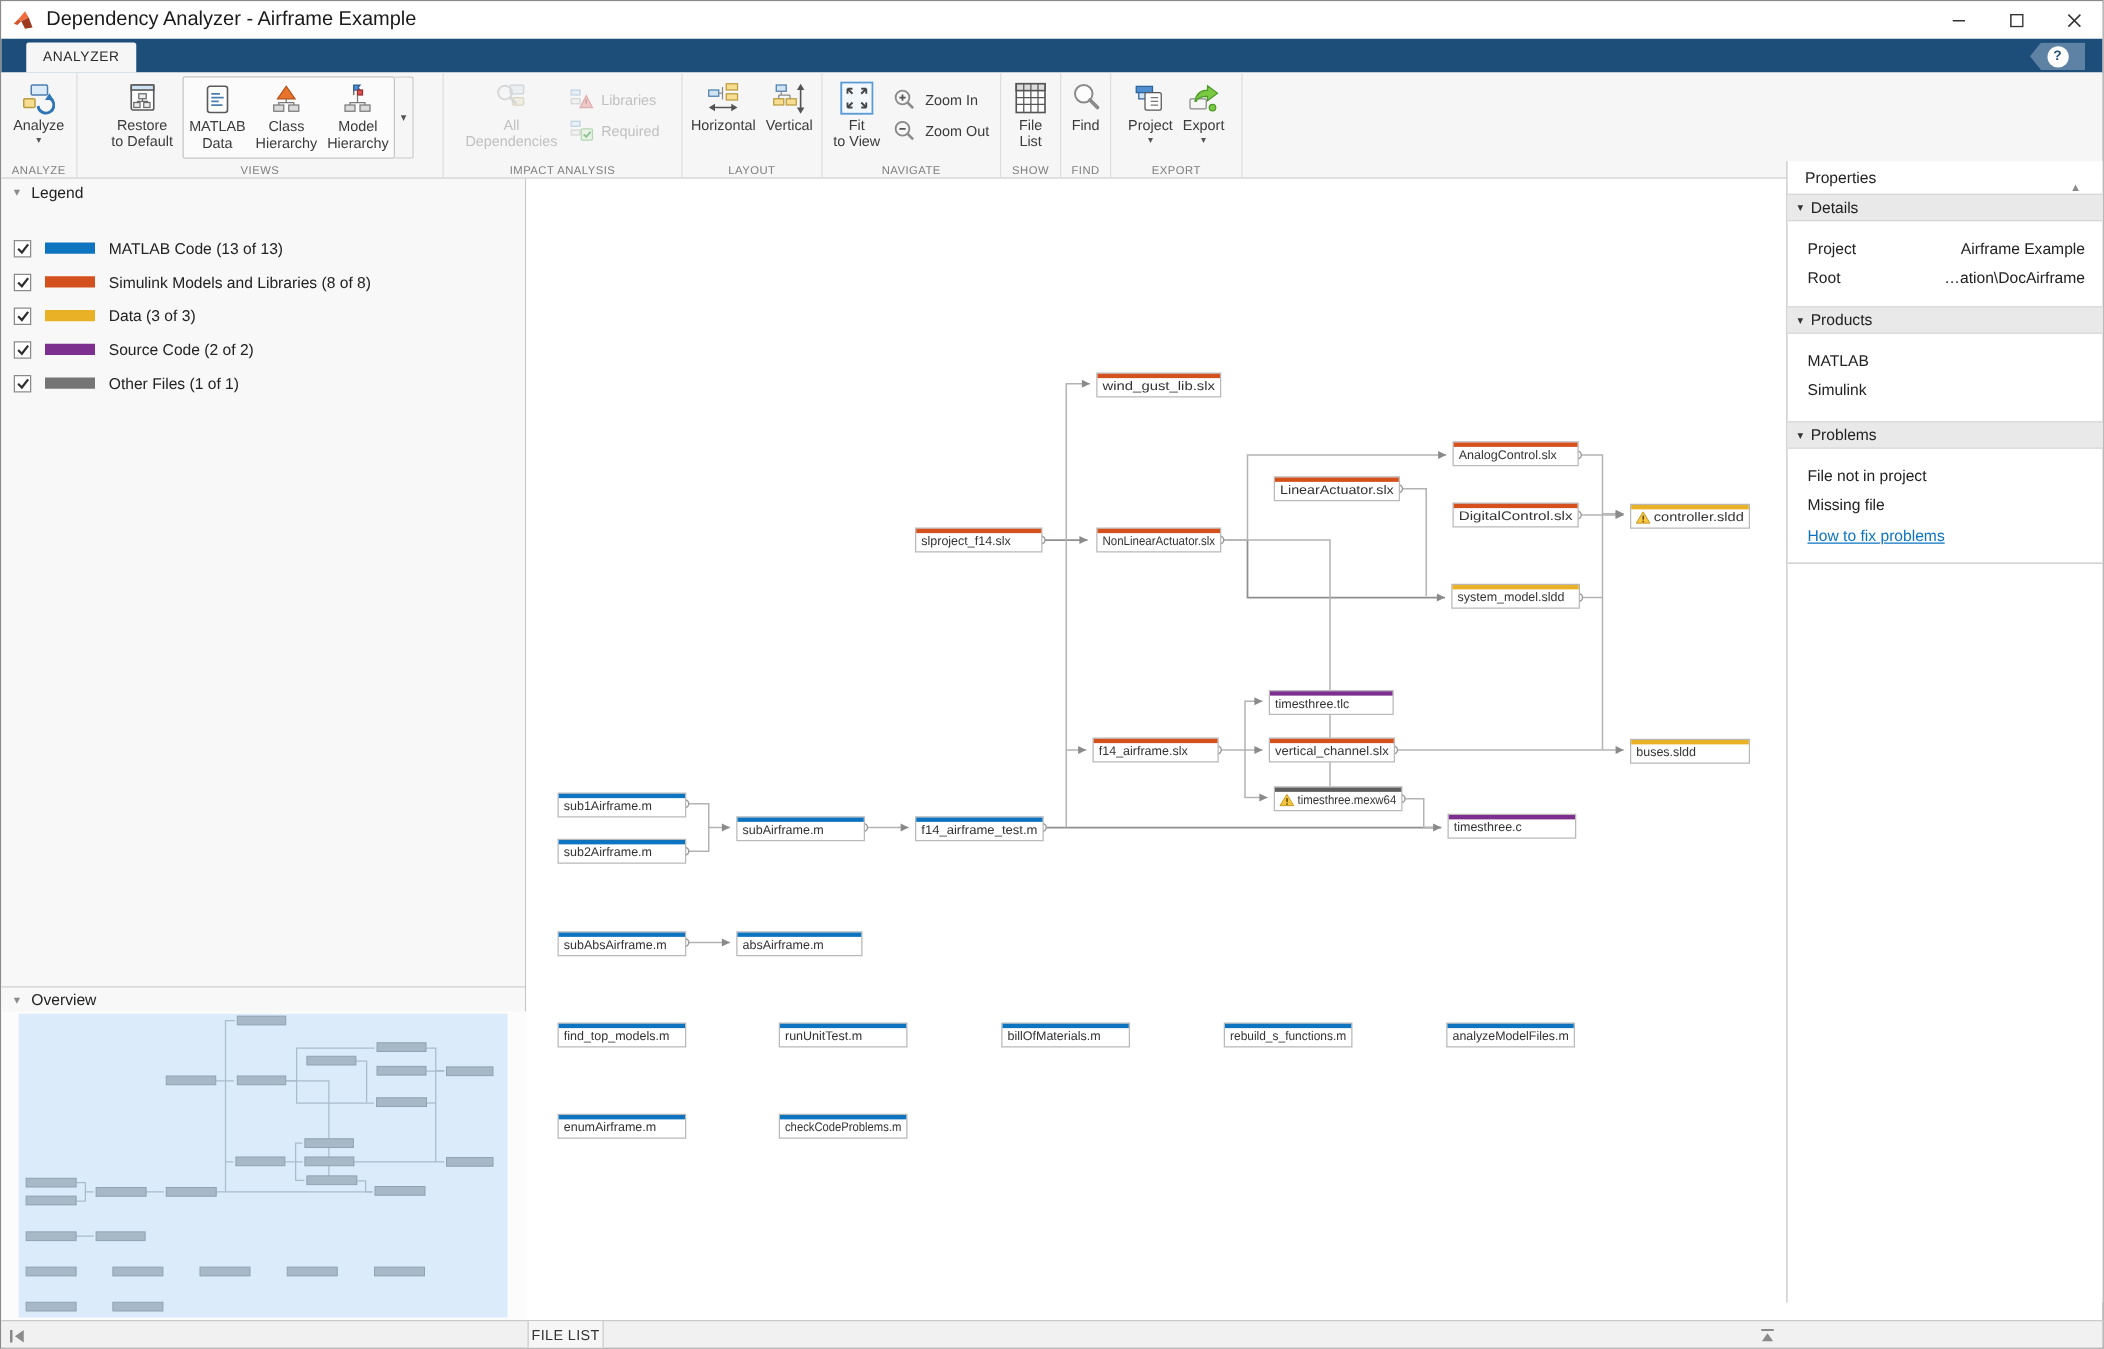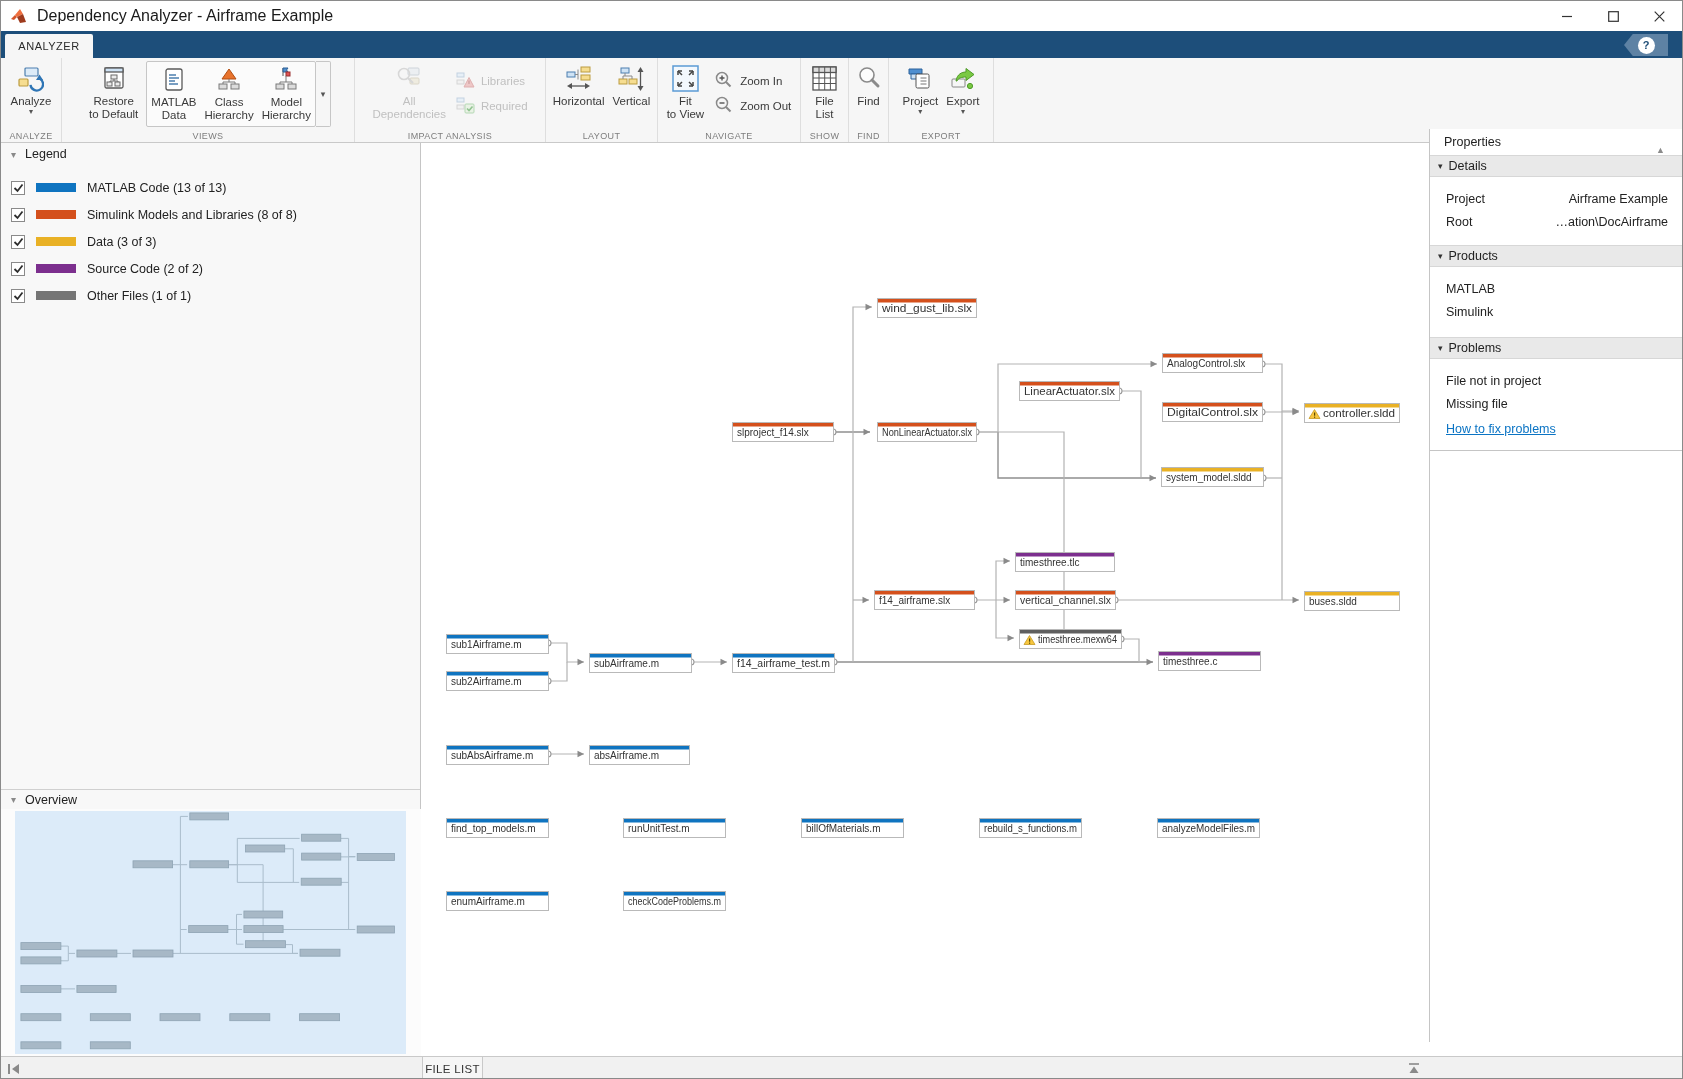--- a/index.html
+++ b/index.html
@@ -6,21 +6,21 @@
 body{background:#dcdcdc;font-family:"Liberation Sans",sans-serif}
 .app{position:relative;width:1683px;height:1079px;background:#fff;border:1px solid #8a8a8a;overflow:hidden}
 
 .titlebar{position:absolute;left:0;top:0;width:100%;height:30px;background:#fff;display:flex;align-items:center;padding-left:9px}
 .logo{display:flex;margin-right:9px}
 .title{font-size:16px;color:#1a1a1a}
 .winbtns{position:absolute;right:0;top:0;height:30px;display:flex}
 .winbtn{width:46px;height:30px;display:flex;align-items:center;justify-content:center}
 
 .tabbar{position:absolute;left:0;top:30px;width:100%;height:27px;background:#1d4e7a}
-.tab{position:absolute;left:4px;top:3px;width:88px;height:24px;background:#f6f6f6;display:flex;align-items:center;justify-content:center;font-size:11px;color:#2b2b2b;letter-spacing:.5px;border-radius:2px 2px 0 0}
+.tab{position:absolute;left:20px;top:3px;width:88px;height:24px;background:#f6f6f6;display:flex;align-items:center;justify-content:center;font-size:11px;color:#2b2b2b;letter-spacing:.5px;border-radius:2px 2px 0 0}
 .help{position:absolute;right:14px;top:3px;width:44px;height:22px;background:#5e82a4;clip-path:polygon(0 50%,20% 0,100% 0,100% 100%,20% 100%);display:flex;align-items:center;justify-content:center}
 .help-circle{width:17px;height:17px;border-radius:50%;background:#fff;color:#1d4d76;font-size:11px;font-weight:bold;display:flex;align-items:center;justify-content:center}
 
 .ribbon{position:absolute;left:0;top:57px;width:100%;height:85px;background:#f6f6f6;border-bottom:1px solid #c9c9c9;display:flex}
 .rb-group{position:relative;height:100%;border-right:1px solid #dedede;flex:0 0 auto}
 .rb-items{display:flex;align-items:flex-start;justify-content:center;height:71px;padding-top:3px}
 .rb-glabel{position:absolute;bottom:1px;left:0;right:0;text-align:center;font-size:9px;color:#7d7d7d;letter-spacing:.4px;white-space:nowrap}
 .rb-big{display:flex;flex-direction:column;align-items:center;padding:1px 4px;font-size:11.5px;color:#3a3a3a}
 .rb-big .rb-icon{height:33px;display:flex;align-items:center;justify-content:center}
 .rb-lines{text-align:center;line-height:13px;white-space:nowrap}
@@ -30,21 +30,21 @@
 .rb-box{display:flex;border:1px solid #c6c6c6;background:#fbfbfb;border-radius:2px;margin-left:4px;height:66px}
 .rb-strip{width:15px;height:66px;border:1px solid #c6c6c6;border-left:none;display:flex;align-items:center;justify-content:center;font-size:9px;color:#555;border-radius:0 2px 2px 0}
 .rb-stack{display:flex;flex-direction:column;margin:9px 4px 0 6px}
 .rb-small{display:flex;align-items:center;gap:6px;height:22px;font-size:11.5px;color:#3a3a3a;margin-bottom:3px;white-space:nowrap}
 .rb-small.disabled{color:#c0c0c0}
 
 .leftpanel{position:absolute;left:0;top:142px;width:420px;height:913px;background:#f8f8f8;border-right:1px solid #c5c5c5}
 .panel-header{height:22px;display:flex;align-items:center;gap:9px;padding-left:10px;font-size:12.5px;color:#222}
 .panel-header .tri{color:#8a8a8a;font-size:10px}
 .overview-h{position:absolute;left:0;top:646px;width:100%;border-top:1px solid #d0d0d0;height:20px;background:#f8f8f8}
-#legend-items{margin-top:9px}
+#legend-items{margin-top:20px}
 .lg-row{display:flex;align-items:center;height:27px;padding-left:10px}
 .lg-cb{width:14px;height:14px;background:#fff;border:1px solid #8a8a8a;display:flex;align-items:center;justify-content:center;flex:0 0 auto}
 .lg-swatch{width:40px;height:9px;margin-left:11px;flex:0 0 auto}
 .lg-label{margin-left:11px;font-size:12.5px;color:#222;white-space:nowrap}
 #minimap{position:absolute;left:0;top:666px}
 
 #graph{position:absolute;left:420px;top:142px;background:#fff}
 .edge{fill:none;stroke:#b3b3b3;stroke-width:1.2}
 .edge.dark{stroke:#8f8f8f;stroke-width:1.4}
 .port{fill:#fff;stroke:#9a9a9a;stroke-width:1.1}

